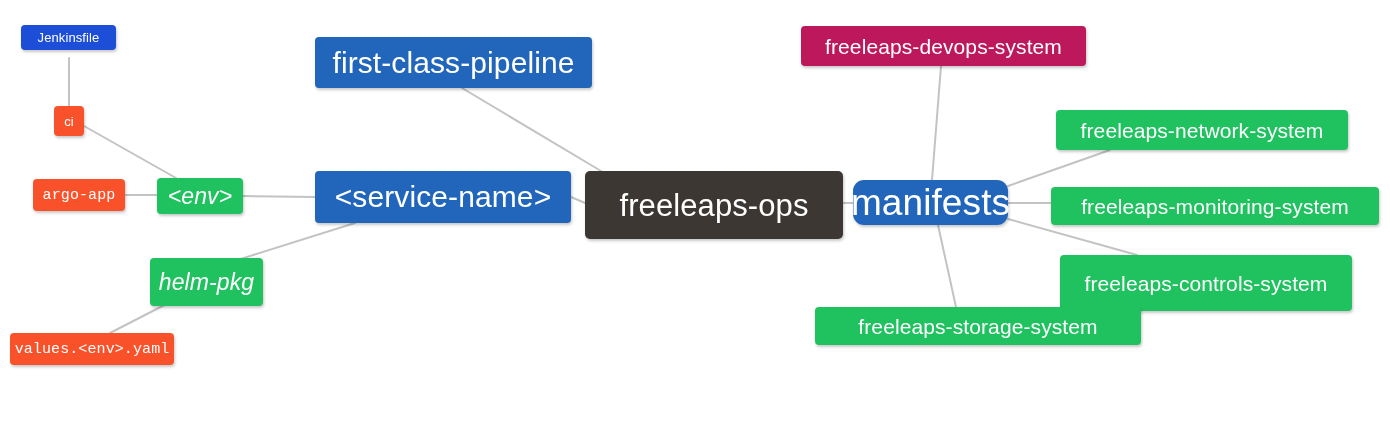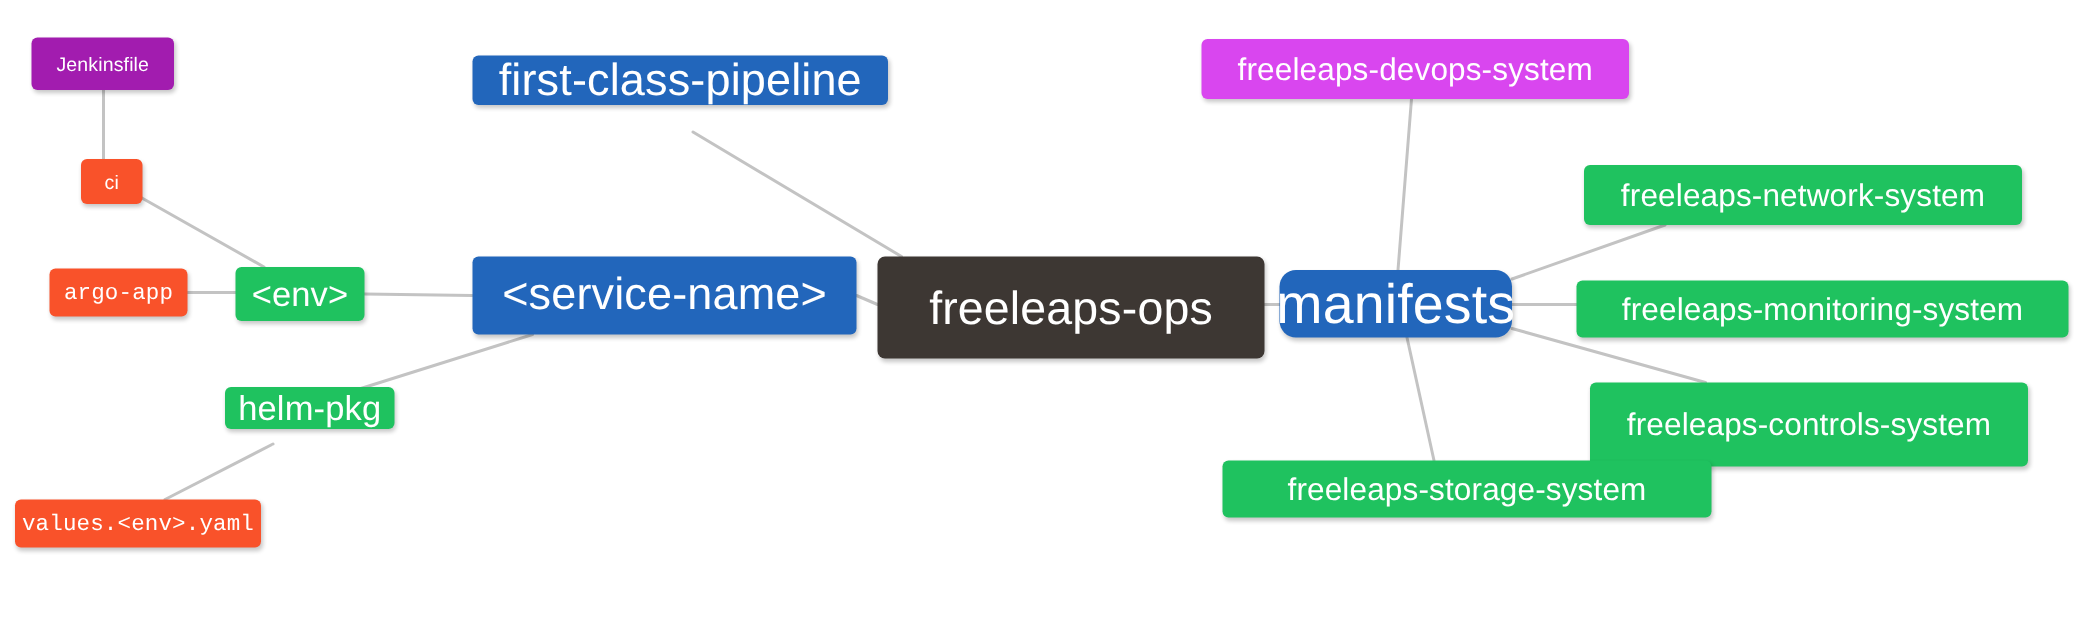--- a/index.html
+++ b/index.html
@@ -51,20 +51,21 @@
     font-size: 30px;
   }
   .n-blue-md {
     background: #2266bb;
     font-size: 37px;
     border-radius: 11px;
   }
   .n-green-md {
     background: #1fc25f;
     font-size: 23px;
+    font-style: italic;
   }
   .n-green-sm {
     background: #1fc25f;
     font-size: 21px;
   }
   .n-red {
     background: #f9522a;
     font-size: 15px;
     border-radius: 4px;
     font-family: Liberation Mono, monospace;
@@ -95,61 +96,61 @@
       <line x1="157" y1="195" x2="125" y2="195" stroke="#c3c3c3" stroke-width="2" stroke-linecap="round"></line>
       <line x1="69" y1="106" x2="69" y2="58" stroke="#c3c3c3" stroke-width="2" stroke-linecap="round"></line>
       <line x1="182" y1="296" x2="110" y2="333" stroke="#c3c3c3" stroke-width="2" stroke-linecap="round"></line>
       <line x1="932" y1="180" x2="941" y2="66" stroke="#c3c3c3" stroke-width="2" stroke-linecap="round"></line>
       <line x1="1008" y1="186" x2="1110" y2="150" stroke="#c3c3c3" stroke-width="2" stroke-linecap="round"></line>
       <line x1="1008" y1="203" x2="1051" y2="203" stroke="#c3c3c3" stroke-width="2" stroke-linecap="round"></line>
       <line x1="1008" y1="219" x2="1137" y2="255" stroke="#c3c3c3" stroke-width="2" stroke-linecap="round"></line>
       <line x1="938" y1="225" x2="956" y2="307" stroke="#c3c3c3" stroke-width="2" stroke-linecap="round"></line>
     </svg>
 
-  <div class="node n-red-sm" style="left: 21px; top: 25px; width: 95px; height: 35px; background: #a21caf;">
+  <div class="node n-red-sm" style="left: 21px; top: 25px; width: 95px; height: 25px; background: #1d4ed8;">
     <span>Jenkinsfile</span>
   </div>
 
-  <div class="node n-red-xs" style="left: 54px; top: 106px; width: 41px; height: 30px; background: rgb(249, 82, 42); text-align: right;">
+  <div class="node n-red-xs" style="left: 54px; top: 106px; width: 30px; height: 30px; background: rgb(249, 82, 42); text-align: right;">
     <span>ci</span>
   </div>
 
   <div class="node n-red" style="left: 33px; top: 179px; width: 92px; height: 32px; background: rgb(249, 82, 42);">
     <span>argo-app</span>
   </div>
 
   <div class="node n-red" style="left: 10px; top: 333px; width: 164px; height: 32px; background: rgb(249, 82, 42);">
     <span>values.&lt;env&gt;.yaml</span>
   </div>
 
   <div class="node n-green-md" style="left: 157px; top: 178px; width: 86px; height: 36px; background: rgb(31, 194, 95);">
     <span>&lt;env&gt;</span>
   </div>
 
-  <div class="node n-green-md" style="left: 150px; top: 258px; width: 113px; height: 28px; background: rgb(31, 194, 95);">
+  <div class="node n-green-md" style="left: 150px; top: 258px; width: 113px; height: 48px; background: rgb(31, 194, 95);">
     <span>helm-pkg</span>
   </div>
 
-  <div class="node n-blue-lg" style="left: 315px; top: 37px; width: 277px; height: 33px; background: rgb(34, 102, 187); align-items: center;">
+  <div class="node n-blue-lg" style="left: 315px; top: 37px; width: 277px; height: 51px; background: rgb(34, 102, 187); align-items: center;">
     <span>first-class-pipeline</span>
   </div>
 
   <div class="node n-blue-lg" style="left: 315px; top: 171px; width: 256px; height: 52px; background: rgb(34, 102, 187);">
     <span>&lt;service-name&gt;</span>
   </div>
 
   <div class="node n-root" style="left: 585px; top: 171px; width: 258px; height: 68px; background: rgb(61, 55, 51);">
     <span>freeleaps-ops</span>
   </div>
 
   <div class="node n-blue-md" style="left: 853px; top: 180px; width: 155px; height: 45px; background: rgb(34, 102, 187);">
     <span>manifests</span>
   </div>
 
-  <div class="node n-green-sm" style="left: 801px; top: 26px; width: 285px; height: 40px; background: #d946ef;">
+  <div class="node n-green-sm" style="left: 801px; top: 26px; width: 285px; height: 40px; background: #be185d;">
     <span>freeleaps-devops-system</span>
   </div>
 
   <div class="node n-green-sm" style="left: 1056px; top: 110px; width: 292px; height: 40px; background: rgb(31, 194, 95);">
     <span>freeleaps-network-system</span>
   </div>
 
   <div class="node n-green-sm" style="left: 1051px; top: 187px; width: 328px; height: 38px; background: rgb(31, 194, 95);">
     <span>freeleaps-monitoring-system</span>
   </div>

